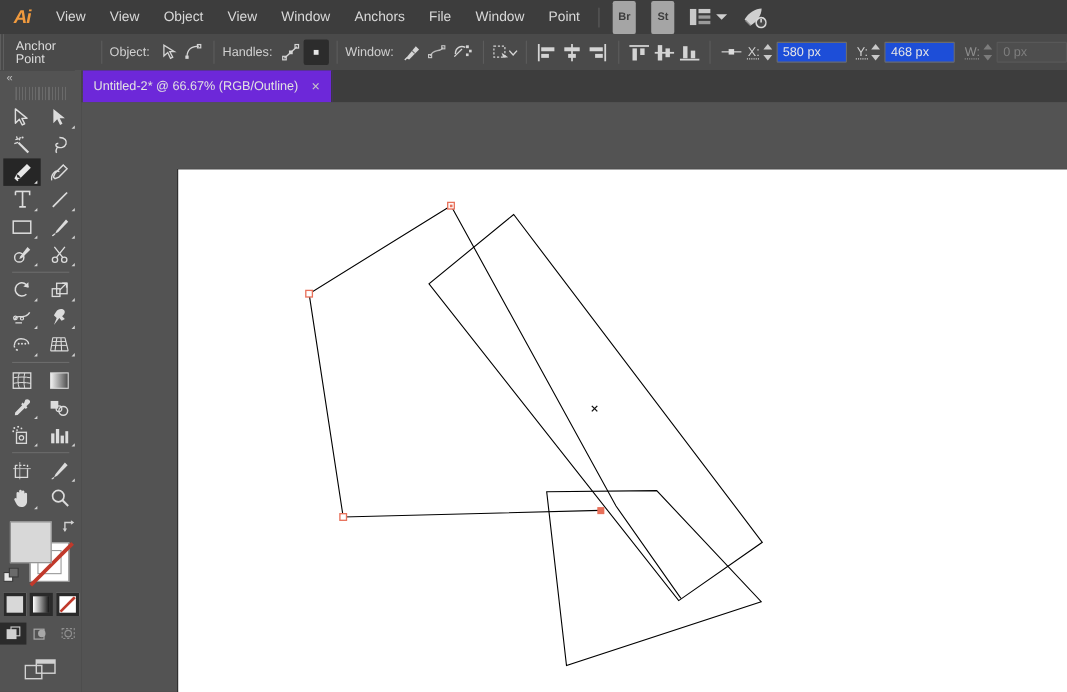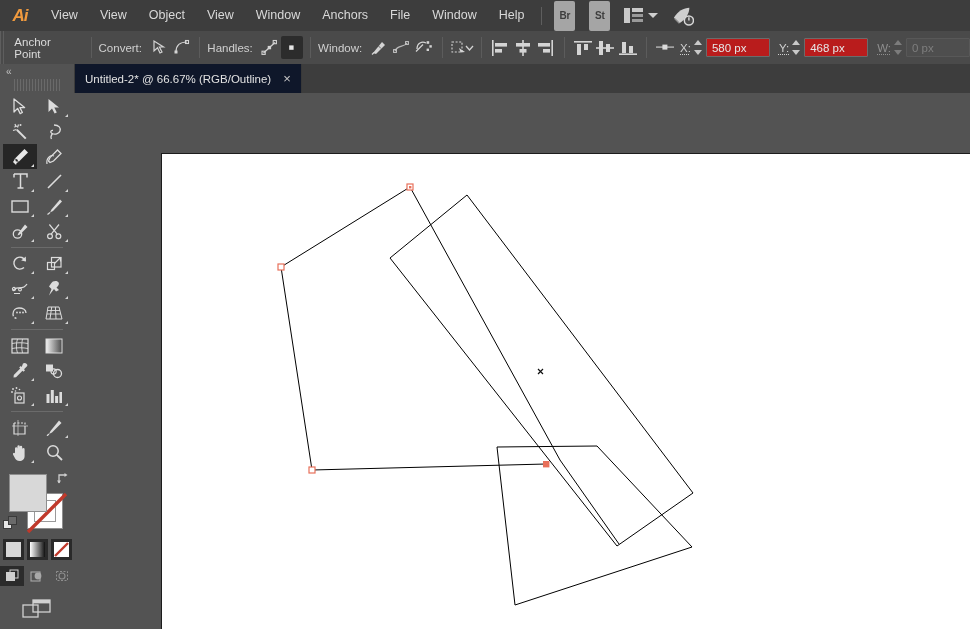--- a/index.html
+++ b/index.html
@@ -42,29 +42,29 @@
   .numfield{display:flex;align-items:center;gap:3px;}
   .nf-lab{font-size:11.5px;color:#d0d0d0;text-decoration:underline;text-decoration-style:dotted;
           text-underline-offset:2px;}
   .nf-lab.dim{color:#8e8e8e;}
   .stepper{display:flex;flex-direction:column;width:9px;height:15px;justify-content:space-between;}
   .st-up,.st-dn{width:0;height:0;border-left:4px solid transparent;border-right:4px solid transparent;}
   .st-up{border-bottom:5px solid #c9c9c9;}
   .st-dn{border-top:5px solid #c9c9c9;}
   .st-up.dim{border-bottom-color:#7c7c7c;}
   .st-dn.dim{border-top-color:#7c7c7c;}
-  .nf-in{width:64px;height:19px;background:#b91c1c;border:1px solid #6b6b6b;color:#e6e6e6;
+  .nf-in{width:64px;height:19px;background:#1d4ed8;border:1px solid #6b6b6b;color:#e6e6e6;
          font-size:11.5px;font-family:inherit;padding:0 5px;border-radius:1px;box-sizing:border-box;}
   .nf-in.dim{background:#4e4e4e;border-color:#585858;color:#7e7e7e;}
 
   
   .tabbar{position:absolute;left:0;top:64px;width:970px;height:29px;background:#3d3d3d;}
   .tab-grip{position:absolute;left:68px;top:0;width:7px;height:29px;
      background:repeating-linear-gradient(to bottom,#636363 0 1px,transparent 1px 3px);}
-  .tab{position:absolute;left:75px;top:0;height:29px;background:#0f172a;display:flex;
+  .tab{position:absolute;left:75px;top:0;height:29px;background:#6d28d9;display:flex;
        align-items:center;padding:0 10px;gap:12px;border-right:1px solid #383838;}
   .tab-title{font-size:11.5px;color:#e2e2e2;white-space:nowrap;}
   .tab-close{font-size:13px;color:#c8c8c8;line-height:1;}
 
   
   .toolcol{position:absolute;left:0;top:64px;width:74px;height:565px;background:#535353;
            border-right:1px solid #3c3c3c;}
   .tc-collapse{height:15px;display:flex;align-items:center;padding-left:6px;color:#c0c0c0;
                font-size:10px;letter-spacing:-1px;}
   .tc-grip{height:12px;margin:0 auto 3px;width:46px;
@@ -115,21 +115,21 @@
   <div class="menubar">
     <div class="ai-logo">Ai</div>
     <div class="menu-item">View</div>
     <div class="menu-item">View</div>
     <div class="menu-item">Object</div>
     <div class="menu-item">View</div>
     <div class="menu-item">Window</div>
     <div class="menu-item">Anchors</div>
     <div class="menu-item">File</div>
     <div class="menu-item">Window</div>
-    <div class="menu-item">Help</div>
+    <div class="menu-item">Point</div>
     <div class="mb-sep"></div>
     <div class="mb-icons">
       <div class="sq-icon">Br</div>
       <div class="sq-icon">St</div>
       <div class="ws-icon">
         <svg class="ws-glyph" viewBox="0 0 19 15">
           <rect x="0" y="0" width="6" height="15" fill="#c9c9c9"></rect>
           <rect x="8" y="0" width="11" height="4" fill="#c9c9c9"></rect>
           <rect x="8" y="6" width="11" height="3" fill="#9a9a9a"></rect>
           <rect x="8" y="11" width="11" height="3" fill="#9a9a9a"></rect>
@@ -143,21 +143,21 @@
         <path d="M18.5 12.5 L18.5 16" stroke="#d8d8d8" stroke-width="1.6"></path>
       </svg>
     </div>
   </div>
 
   <div class="ctrlbar">
     <div class="cb-grip"></div>
     <div class="cb-title">Anchor Point</div>
     <div class="cb-sep"></div>
 
-    <div class="cb-label">Convert:</div>
+    <div class="cb-label">Object:</div>
     <div style="width:6px"></div>
     <div class="cb-btn">
       <svg width="17" height="17" viewBox="0 0 17 17">
         <path d="M4 2 L4 12 L7.5 8.8 L10 14 L12 13 L9.4 8 L13.5 8 Z" fill="none" stroke="#d4d4d4" stroke-width="1.2"></path>
       </svg>
     </div>
     <div class="cb-btn">
       <svg width="17" height="17" viewBox="0 0 17 17">
         <path d="M3 13 C3 6 7 3 14 3" fill="none" stroke="#d4d4d4" stroke-width="1.2"></path>
         <rect x="1.5" y="11.5" width="3" height="3" fill="#d4d4d4"></rect>

